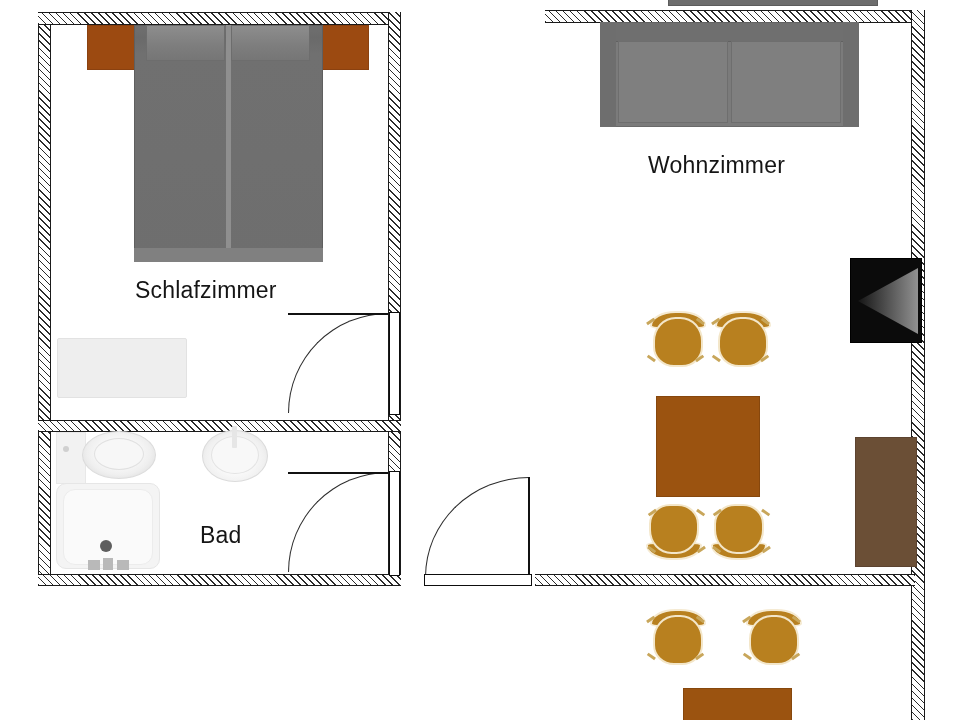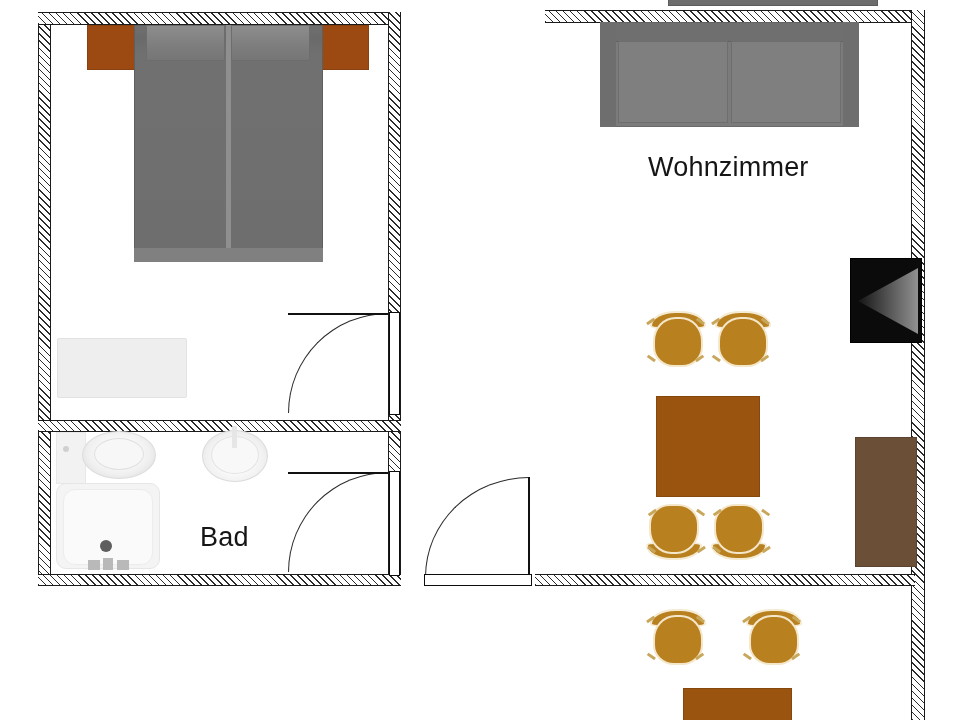--- a/index.html
+++ b/index.html
@@ -43,21 +43,21 @@
       45deg,
       #2b2b2b 0px, #2b2b2b 1.1px,
       #ffffff 1.1px, #ffffff 5.0px
     );
   }
 
   
   .room-label {
     position: absolute;
     color: #151515;
-    font-size: 27px;
+    font-size: 23px;
     font-weight: 400;
     letter-spacing: 0.2px;
     white-space: nowrap;
     font-family: "Liberation Sans", sans-serif;
   }
 
   
   .bed-mattress {
     background: linear-gradient(180deg,#6f6f6f 0%, #6a6a6a 5%, #707070 12%, #6e6e6e 100%);
     border: 1px solid #5f5f5f;
@@ -243,20 +243,21 @@
   <div class="nightstand abs" style="left:317px; top:25px; width:52px; height:45px;"></div>
 
   <div class="bed-mattress abs" style="left:134px; top:25px; width:189px; height:237px;"></div>
   <div class="bed-pillow abs" style="left:146px; top:25px; width:79px; height:36px;"></div>
   <div class="bed-pillow abs" style="left:231px; top:25px; width:79px; height:36px;"></div>
   <div class="bed-split abs" style="left:226px; top:25px; width:5px; height:237px;"></div>
   <div class="abs" style="left:134px; top:248px; width:189px; height:14px; background:#808080;"></div>
 
   <div class="dresser abs" style="left:57px; top:338px; width:130px; height:60px;"></div>
 
+  <div class="room-label" style="left:135px; top:277px;">Schlafzimmer</div>
 
   <div class="door-arc tl abs" style="left:288px; top:313px; width:100px; height:100px;"></div>
   <div class="thin-line" style="left:288px; top:313px; width:100px; height:1.5px;"></div>
   <div class="door-jamb abs" style="left:389px; top:312px; width:11px; height:103px;"></div>
 
   <div class="toilet-base abs" style="left:56px; top:432px; width:30px; height:52px;"></div>
   <div class="toilet-bowl abs" style="left:82px; top:431px; width:74px; height:48px;"></div>
   <div class="toilet-inner abs" style="left:94px; top:438px; width:50px; height:32px;"></div>
   <div class="abs" style="left:63px; top:446px; width:6px; height:6px; border-radius:50%; background:#d0d0d0;"></div>
 

